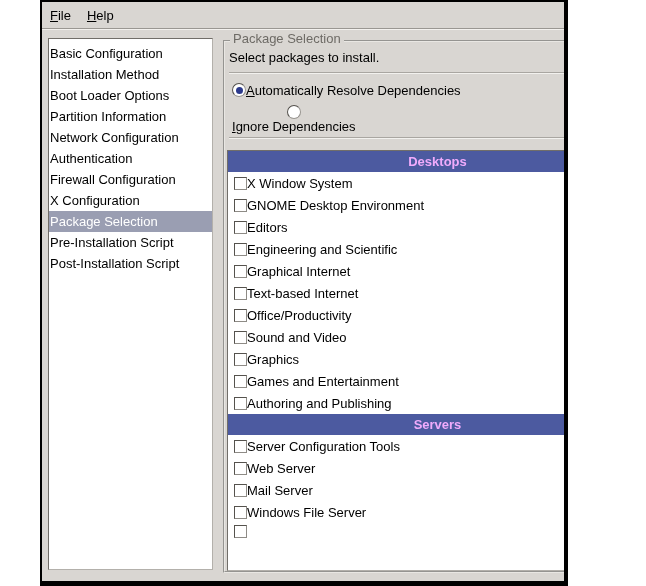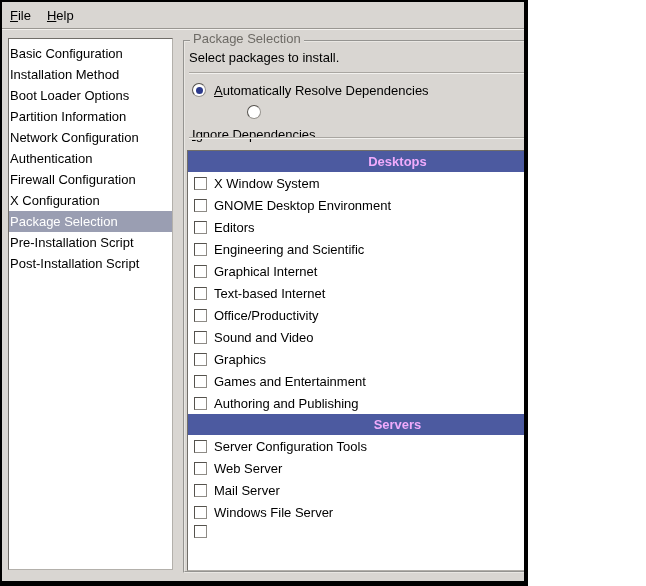--- a/index.html
+++ b/index.html
@@ -6,20 +6,21 @@
   html, body { background: #fff; }
   body { font-family: "Liberation Sans", "DejaVu Sans", sans-serif; font-size: 13px; color: #000; }
 
   .app {
     position: relative;
     width: 528px; height: 586px;
     border-style: solid; border-color: var(--border-black, #000);
     border-width: 2px 4px 5px 2px;
     background: var(--window-bg, #d9d6d2);
     overflow: hidden;
+    margin-left: 40px;
   }
 
   
   .menubar {
     position: absolute; top: 0; left: 0; right: 0; height: 27px;
     border-bottom: 1px solid #9a9792;
     box-shadow: 0 1px 0 #f3f1ee;
     display: flex; align-items: stretch;
   }
   .menu-item {
@@ -56,21 +57,21 @@
   .sep {
     position: absolute; left: 187px; width: 438px; height: 2px;
     border-top: 1px solid #a9a6a1; border-bottom: 1px solid #f2f1ee;
   }
   .sep.s1 { top: 70px; }
   .sep.s2 { top: 135px; }
 
   
   .radio-row {
     position: absolute; left: 190px; height: 22px;
-    display: flex; align-items: center; gap: 8px; cursor: default;
+    display: flex; align-items: center; cursor: default;
   }
   .radio-row.r1 { top: 77px; }
   .radio-row.r2 { top: 103px; flex-direction: column; }
   .radio {
     width: 14px; height: 14px; border-radius: 50%;
     background: #fff;
     border: 1px solid; border-color: #55524d #97948f #97948f #55524d;
     display: flex; align-items: center; justify-content: center;
     flex: 0 0 auto;
   }
@@ -84,21 +85,21 @@
     background: var(--list-bg, #fff);
     border: 1px solid; border-color: #716e69 #b3b0ab #b3b0ab #716e69;
     overflow: hidden;
   }
   .cat-header {
     height: 21px; line-height: 21px;
     background: var(--header-blue, #4c5aa0);
     color: #f0abfc; font-weight: bold; text-align: center;
   }
   .pkg-row {
-    height: 22px; display: flex; align-items: center; gap: 7px;
+    height: 22px; display: flex; align-items: center; 
     padding-left: 6px; cursor: default;
   }
   .checkbox {
     width: 13px; height: 13px; background: #fff; flex: 0 0 auto;
     border: 1px solid; border-color: #55524d #8e8b86 #8e8b86 #55524d;
   }
   .pkg-row.partial { align-items: flex-start; padding-top: 2px; }
 
   
   .scrollbar {

